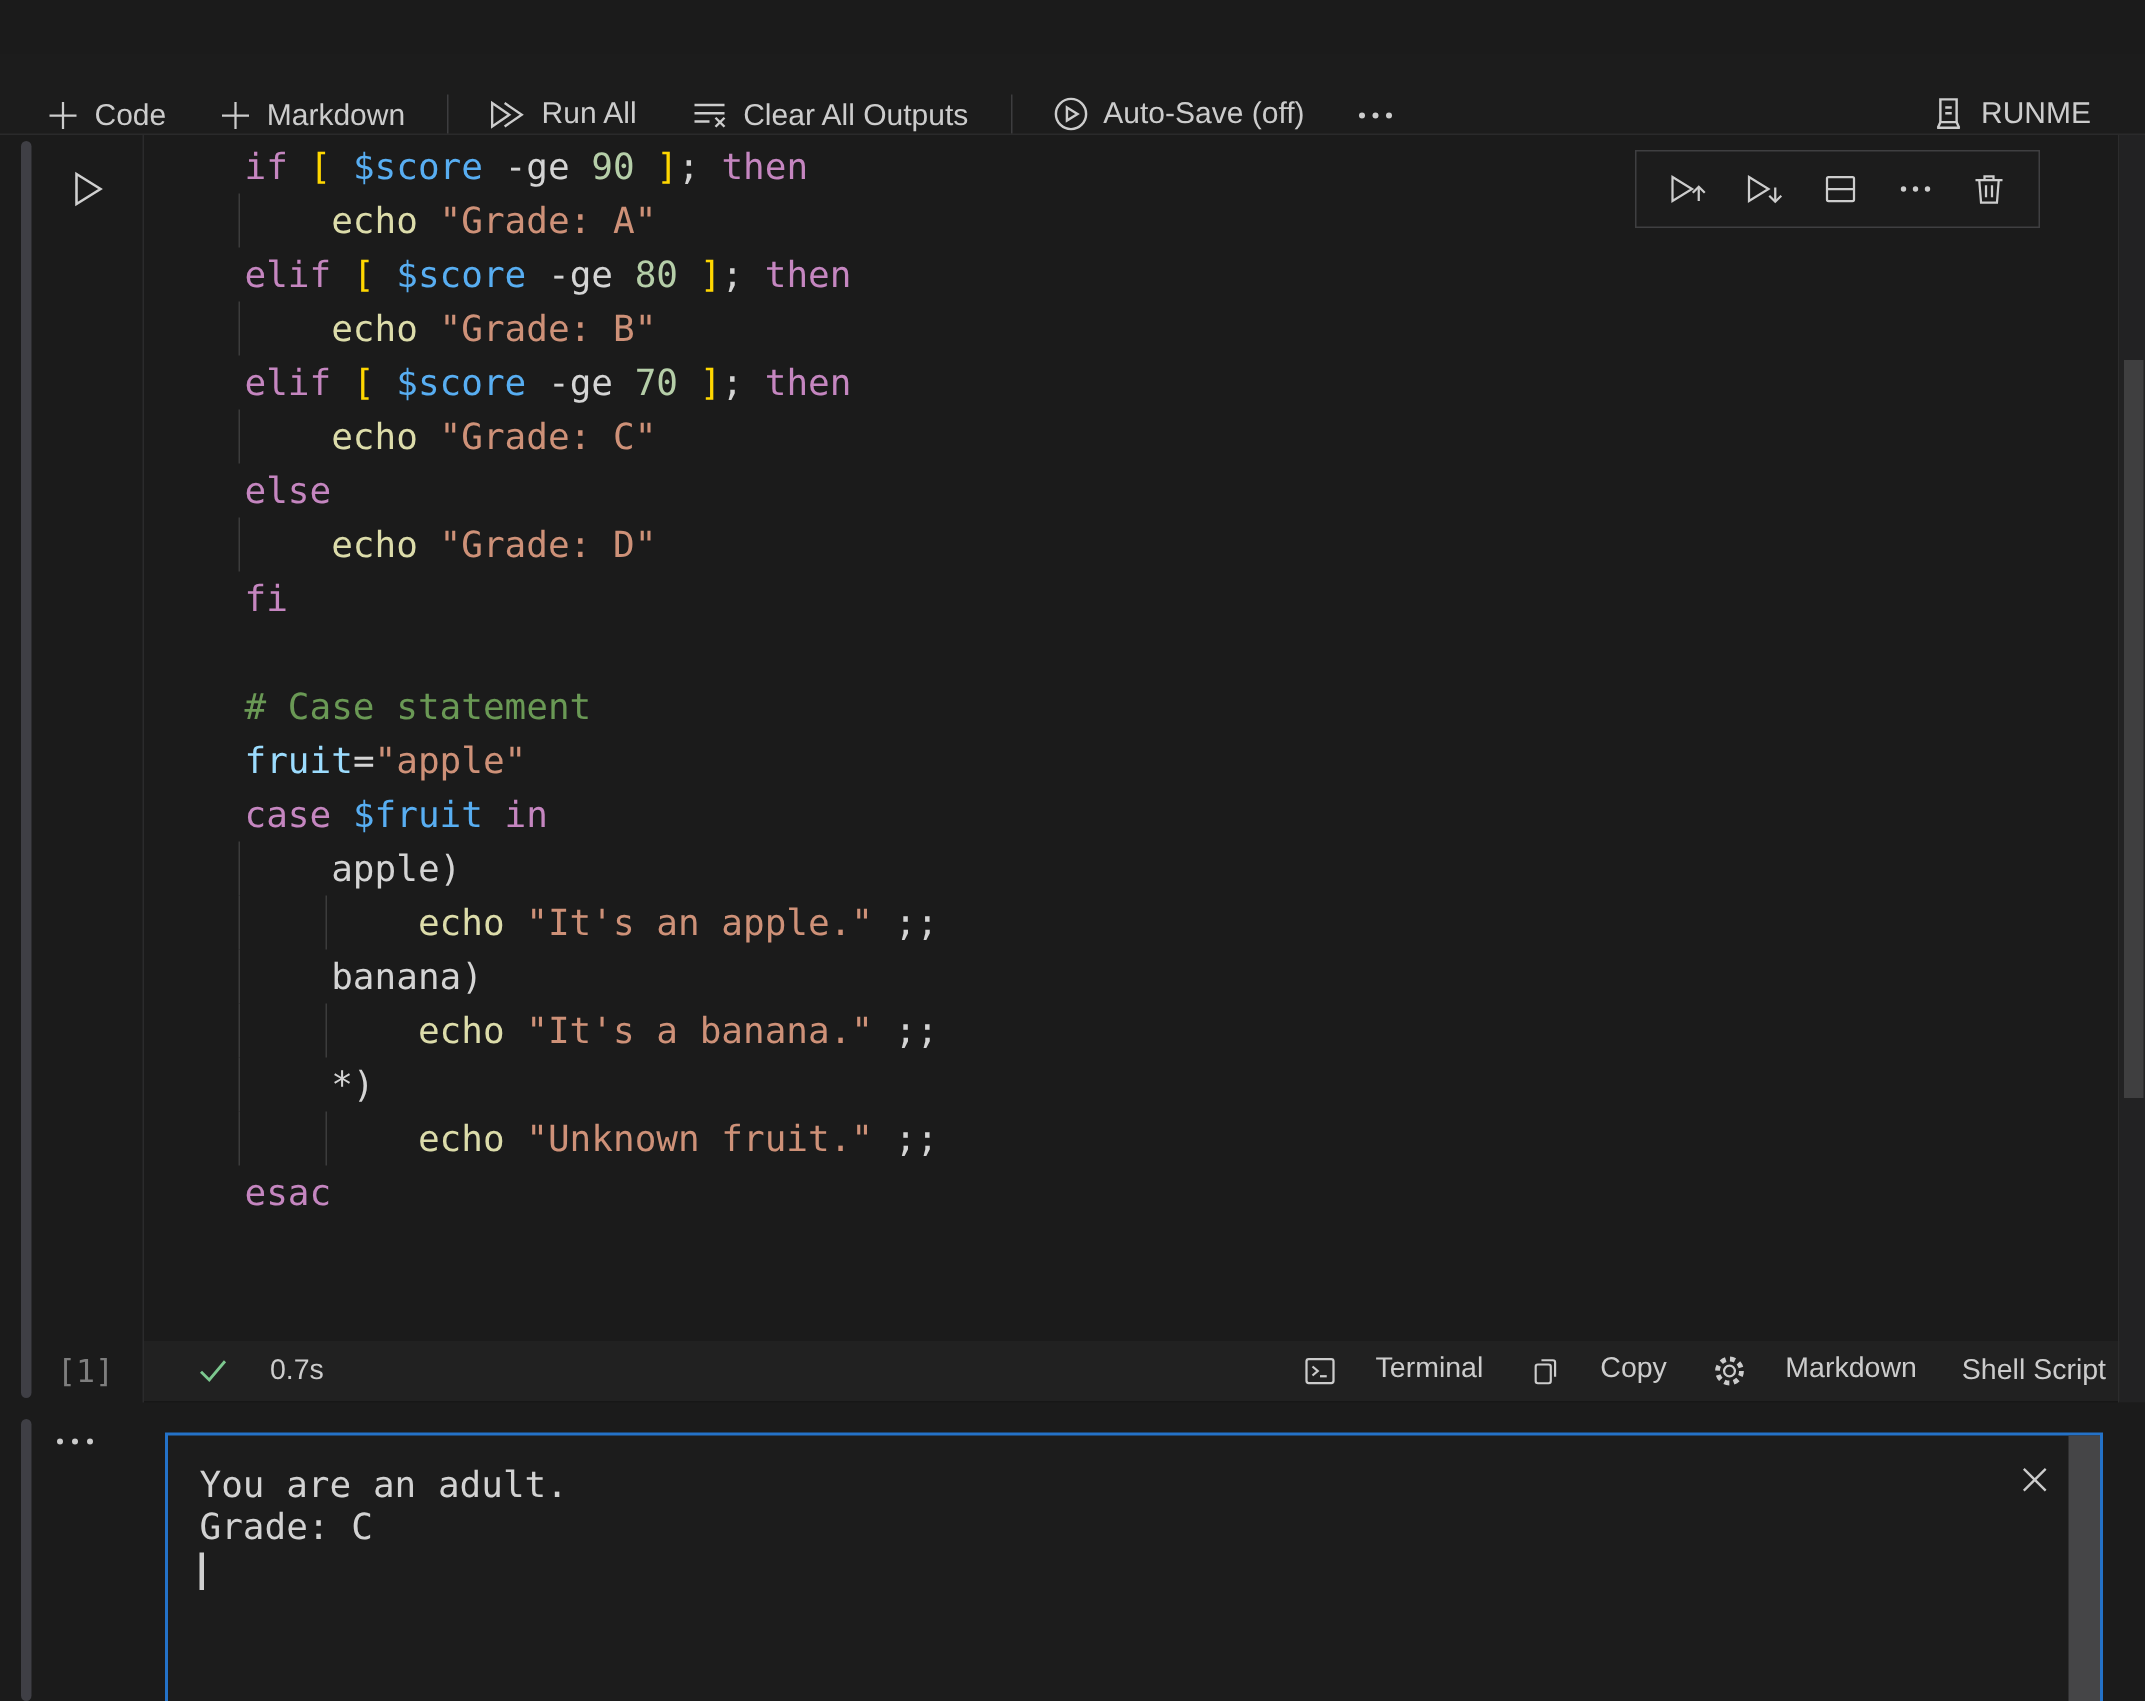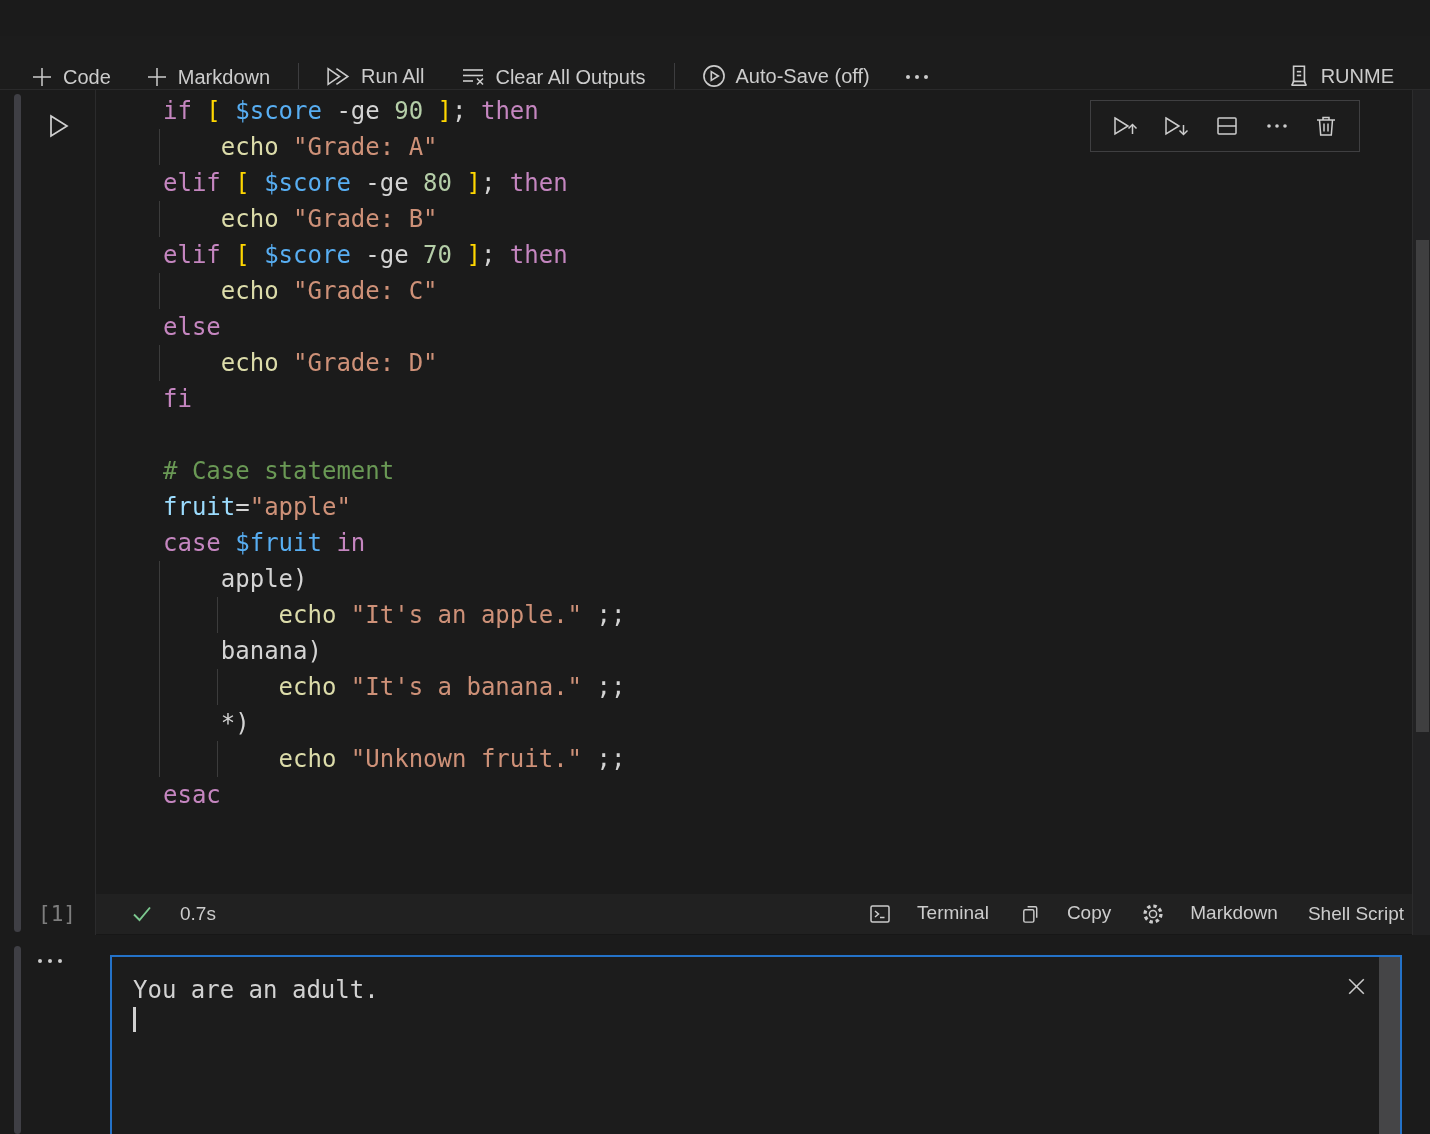--- a/index.html
+++ b/index.html
@@ -279,21 +279,21 @@
 
     <div class="output-more">
       <svg width="34" height="18" viewBox="0 0 34 18" fill="#cccccc">
           <circle cx="6" cy="9" r="2"></circle>
           <circle cx="16" cy="9" r="2"></circle>
           <circle cx="26" cy="9" r="2"></circle>
         </svg>
     </div>
 
     <div class="output-box">
-      <div class="output-text" id="output-text"><div>You are an adult.</div><div><span class="term-cursor"></span></div></div>
+      <div class="output-text" id="output-text"><div>You are an adult.</div><div>Grade: C</div><div><span class="term-cursor"></span></div></div>
       <div class="output-close">
         <svg width="25" height="25" viewBox="0 0 24 24" fill="none" stroke="#cccccc" stroke-width="1.5">
           <line x1="5" y1="5" x2="19" y2="19"></line>
             <line x1="19" y1="5" x2="5" y2="19"></line>
         </svg>
       </div>
       <div class="output-scrollbar"></div>
     </div>
 
     <div class="win-scroll-line"></div>

